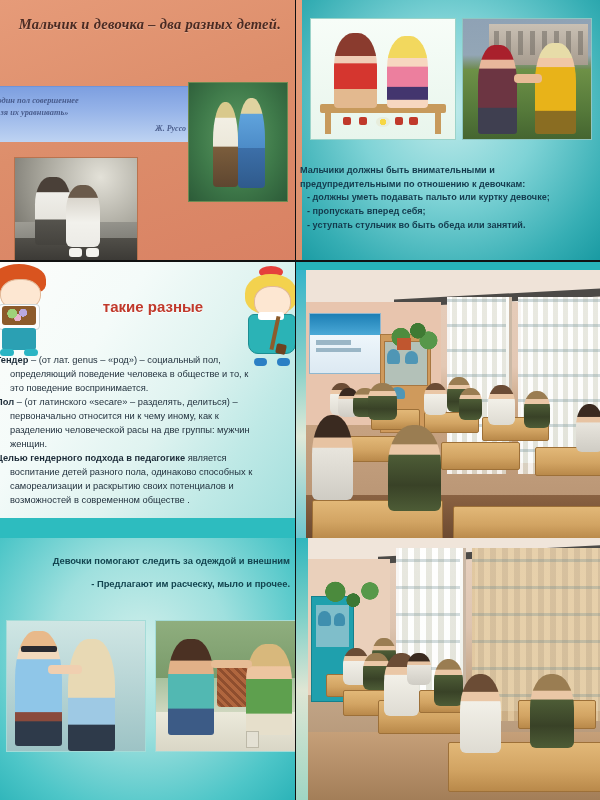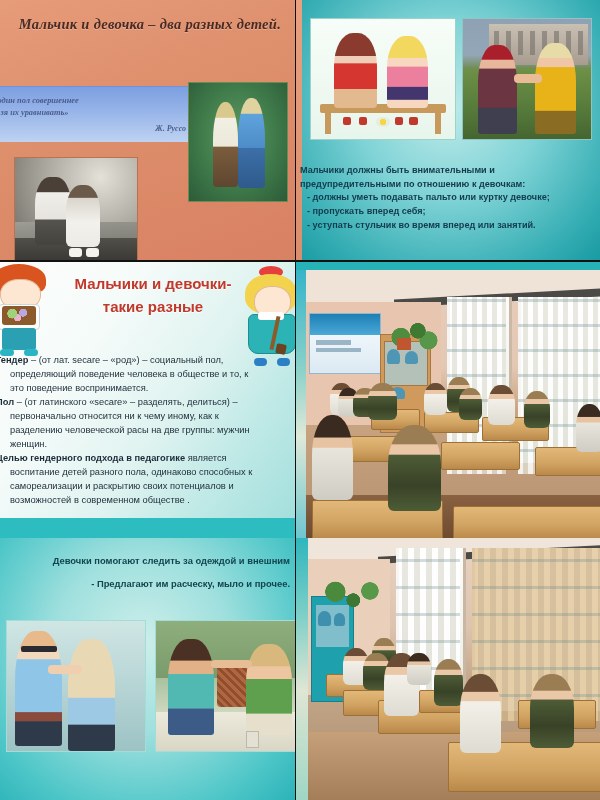--- a/index.html
+++ b/index.html
@@ -328,56 +328,56 @@
       <div class="kidred"></div>
       <div class="kidyel"></div>
       <div class="hands"></div>
     </div>
 
     <div class="bullets">
       <p>Мальчики должны быть внимательными и</p>
       <p>предупредительными по отношению к девочкам:</p>
       <p class="ind">- должны уметь подавать пальто или куртку девочке;</p>
       <p class="ind">- пропускать вперед себя;</p>
-      <p class="ind">- уступать стульчик во время вперед или занятий.</p>
+      <p class="ind">- уступать стульчик во быть обеда или занятий.</p>
     </div>
   </div>
 
   <div class="panel" id="p3">
     <div class="slide"></div>
 
     <div class="boychar">
       <div class="hair"></div>
       <div class="face"></div>
       <div class="body"></div>
       <div class="bouq"></div>
       <div class="legs"></div>
       <div class="sh sh1"></div>
       <div class="sh sh2"></div>
     </div>
 
     <h2>
-      <span>Мальчики и девочки-</span><br>
+      <br>
       <span>такие разные</span>
     </h2>
 
     <div class="girlchar">
       <div class="bow"></div>
       <div class="hair"></div>
       <div class="face"></div>
       <div class="dress"></div>
       <div class="collar"></div>
       <div class="broom"></div>
       <div class="bhead"></div>
       <div class="sh sh1"></div>
       <div class="sh sh2"></div>
     </div>
 
     <div class="body">
-      <p><b>Гендер</b><span> – (от лат. secare – «род») – социальный пол,</span></p>
+      <p><b>Гендер</b><span> – (от лат. genus – «род») – социальный пол,</span></p>
       <p class="ind">определяющий поведение человека в обществе  и то, к</p>
       <p class="ind">это поведение воспринимается.</p>
       <p><b>Пол</b><span> – (от латинского «secare» – разделять, делиться) –</span></p>
       <p class="ind">первоначально относится ни к чему иному, как к</p>
       <p class="ind">разделению человеческой расы на две группы: мужчин</p>
       <p class="ind">женщин.</p>
       <p><b>Целью гендерного подхода в педагогике</b><span> является</span></p>
       <p class="ind">воспитание детей разного пола, одинаково способных к</p>
       <p class="ind">самореализации и раскрытию своих потенциалов и</p>
       <p class="ind">возможностей в современном обществе .</p>

